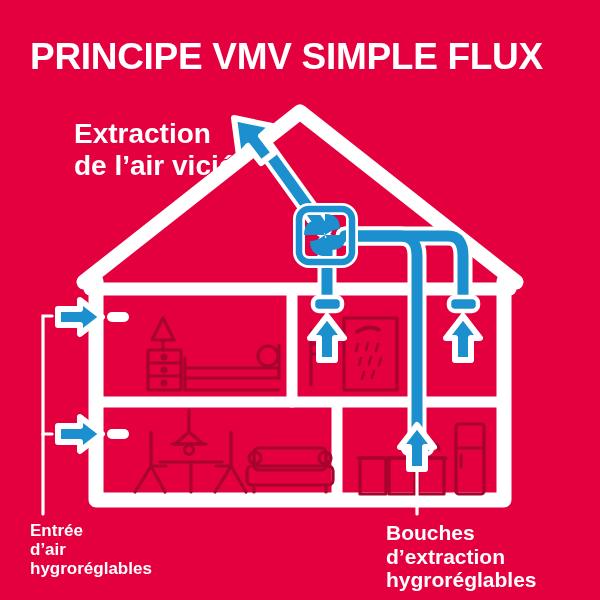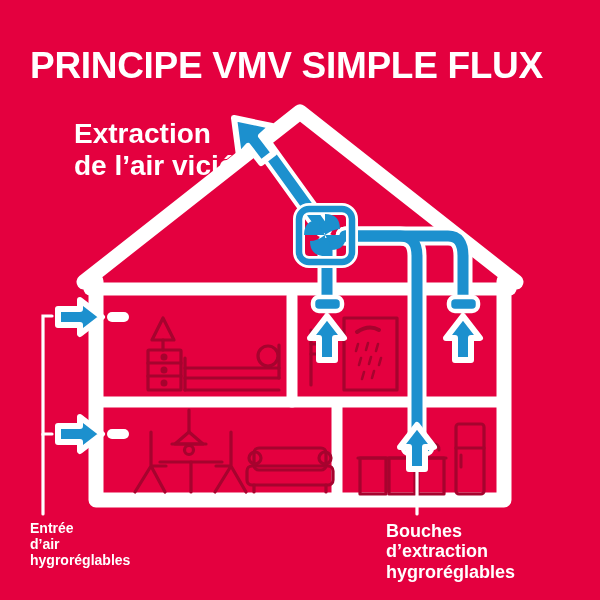--- a/index.html
+++ b/index.html
@@ -28,36 +28,35 @@
     font-weight: bold;
     font-family: "Liberation Sans", sans-serif;
     white-space: pre;
     line-height: 1.13;
   }
   #title-text {
     left: 30px;
     top: 36px;
     font-size: 37px;
     letter-spacing: -0.3px;
-    margin-top: 9px;
   }
   #extraction-label {
     left: 74px;
     top: 118px;
     font-size: 28px;
   }
   #inlet-label {
     left: 30px;
     top: 521px;
-    font-size: 14px;
+    font-size: 17px;
   }
   #outlet-label {
     left: 386px;
     top: 521px;
-    font-size: 18px;
+    font-size: 21px;
   }
 </style>
 </head>
 <body>
 
 <div id="infographic">
 
   <svg id="diagram-svg" viewBox="0 0 600 600">
 
     <g>

